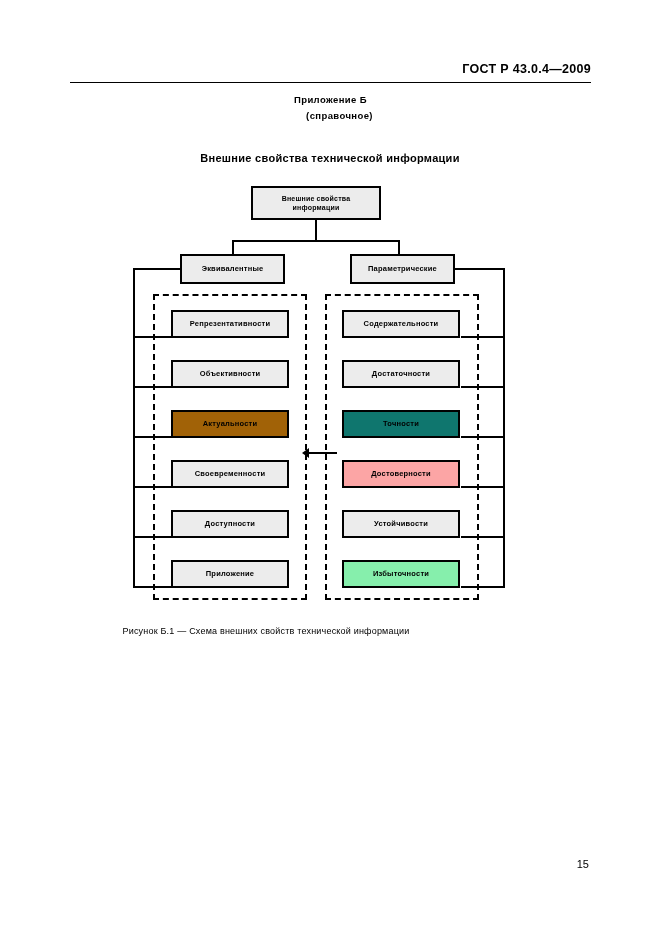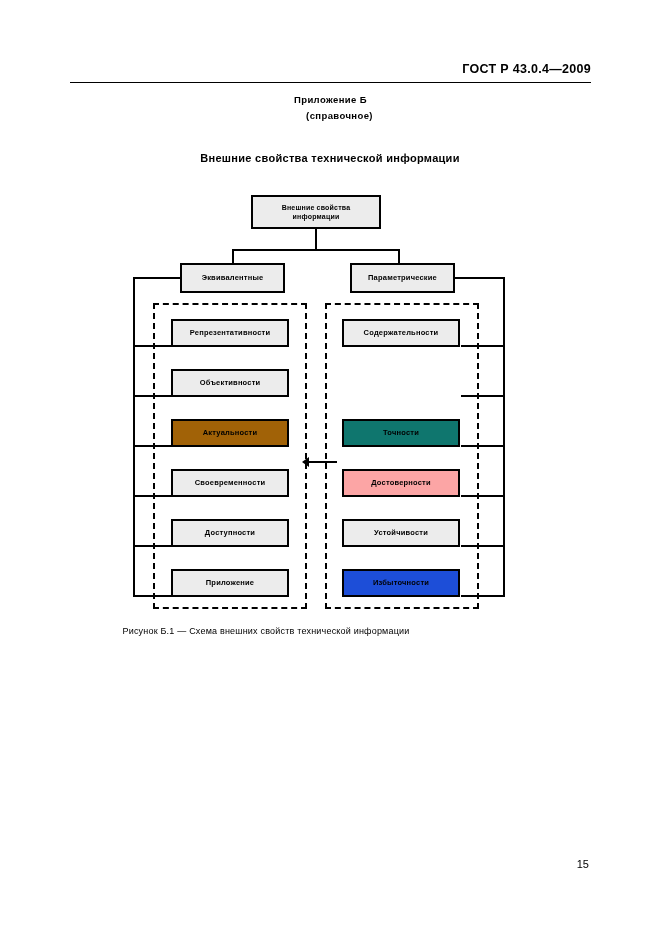--- a/index.html
+++ b/index.html
@@ -58,21 +58,21 @@
     width: 660px;
     text-align: center;
     font-size: 11px;
     font-weight: bold;
     letter-spacing: 0.3px;
   }
 
   
   .diagram {
     position: absolute;
-    top: 185px;
+    top: 176px;
     left: 0;
     width: 572px;
     height: 440px;
   }
   .diagram * { box-sizing: border-box; }
 
   .node {
     position: absolute;
     border: 2px solid #000;
     background: #ececec;
@@ -226,22 +226,23 @@
   <div class="centre-arrow-head"></div>
 
   <div class="node leaf col-left" style="top: 134px; background: rgb(236, 236, 236); border-color: rgb(0, 0, 0);">Репрезентативности</div>
   <div class="node leaf col-left" style="top: 184px; background: rgb(236, 236, 236); border-color: rgb(0, 0, 0);">Объективности</div>
   <div class="node leaf col-left" style="top: 234px; background: #a16207; border-color: rgb(0, 0, 0);">Актуальности</div>
   <div class="node leaf col-left" style="top: 284px; background: rgb(236, 236, 236); border-color: rgb(0, 0, 0);">Своевременности</div>
   <div class="node leaf col-left" style="top: 334px; background: rgb(236, 236, 236); border-color: rgb(0, 0, 0);">Доступности</div>
   <div class="node leaf col-left" style="top: 384px; background: rgb(236, 236, 236); border-color: rgb(0, 0, 0);">Приложение</div>
 
   <div class="node leaf col-right" style="top: 134px; background: rgb(236, 236, 236); border-color: rgb(0, 0, 0);">Содержательности</div>
+  <div class="node leaf col-right" style="top: 184px; background: rgb(236, 236, 236); border-color: rgb(0, 0, 0);">Достаточности</div>
   <div class="node leaf col-right" style="top: 234px; background: #0f766e; border-color: rgb(0, 0, 0);">Точности</div>
   <div class="node leaf col-right" style="top: 284px; background: #fca5a5; border-color: rgb(0, 0, 0);">Достоверности</div>
   <div class="node leaf col-right" style="top: 334px; background: rgb(236, 236, 236); border-color: rgb(0, 0, 0);">Устойчивости</div>
-  <div class="node leaf col-right" style="top: 384px; background: #1d4ed8; border-color: rgb(0, 0, 0);">Избыточности</div>
+  <div class="node leaf col-right" style="top: 384px; background: #86efac; border-color: rgb(0, 0, 0);">Избыточности</div>
 
 </div>
 
 <div class="figure-caption">Рисунок Б.1 — Схема внешних свойств технической информации</div>
 
 <div class="page-number">15</div>
 
 </body></html>

